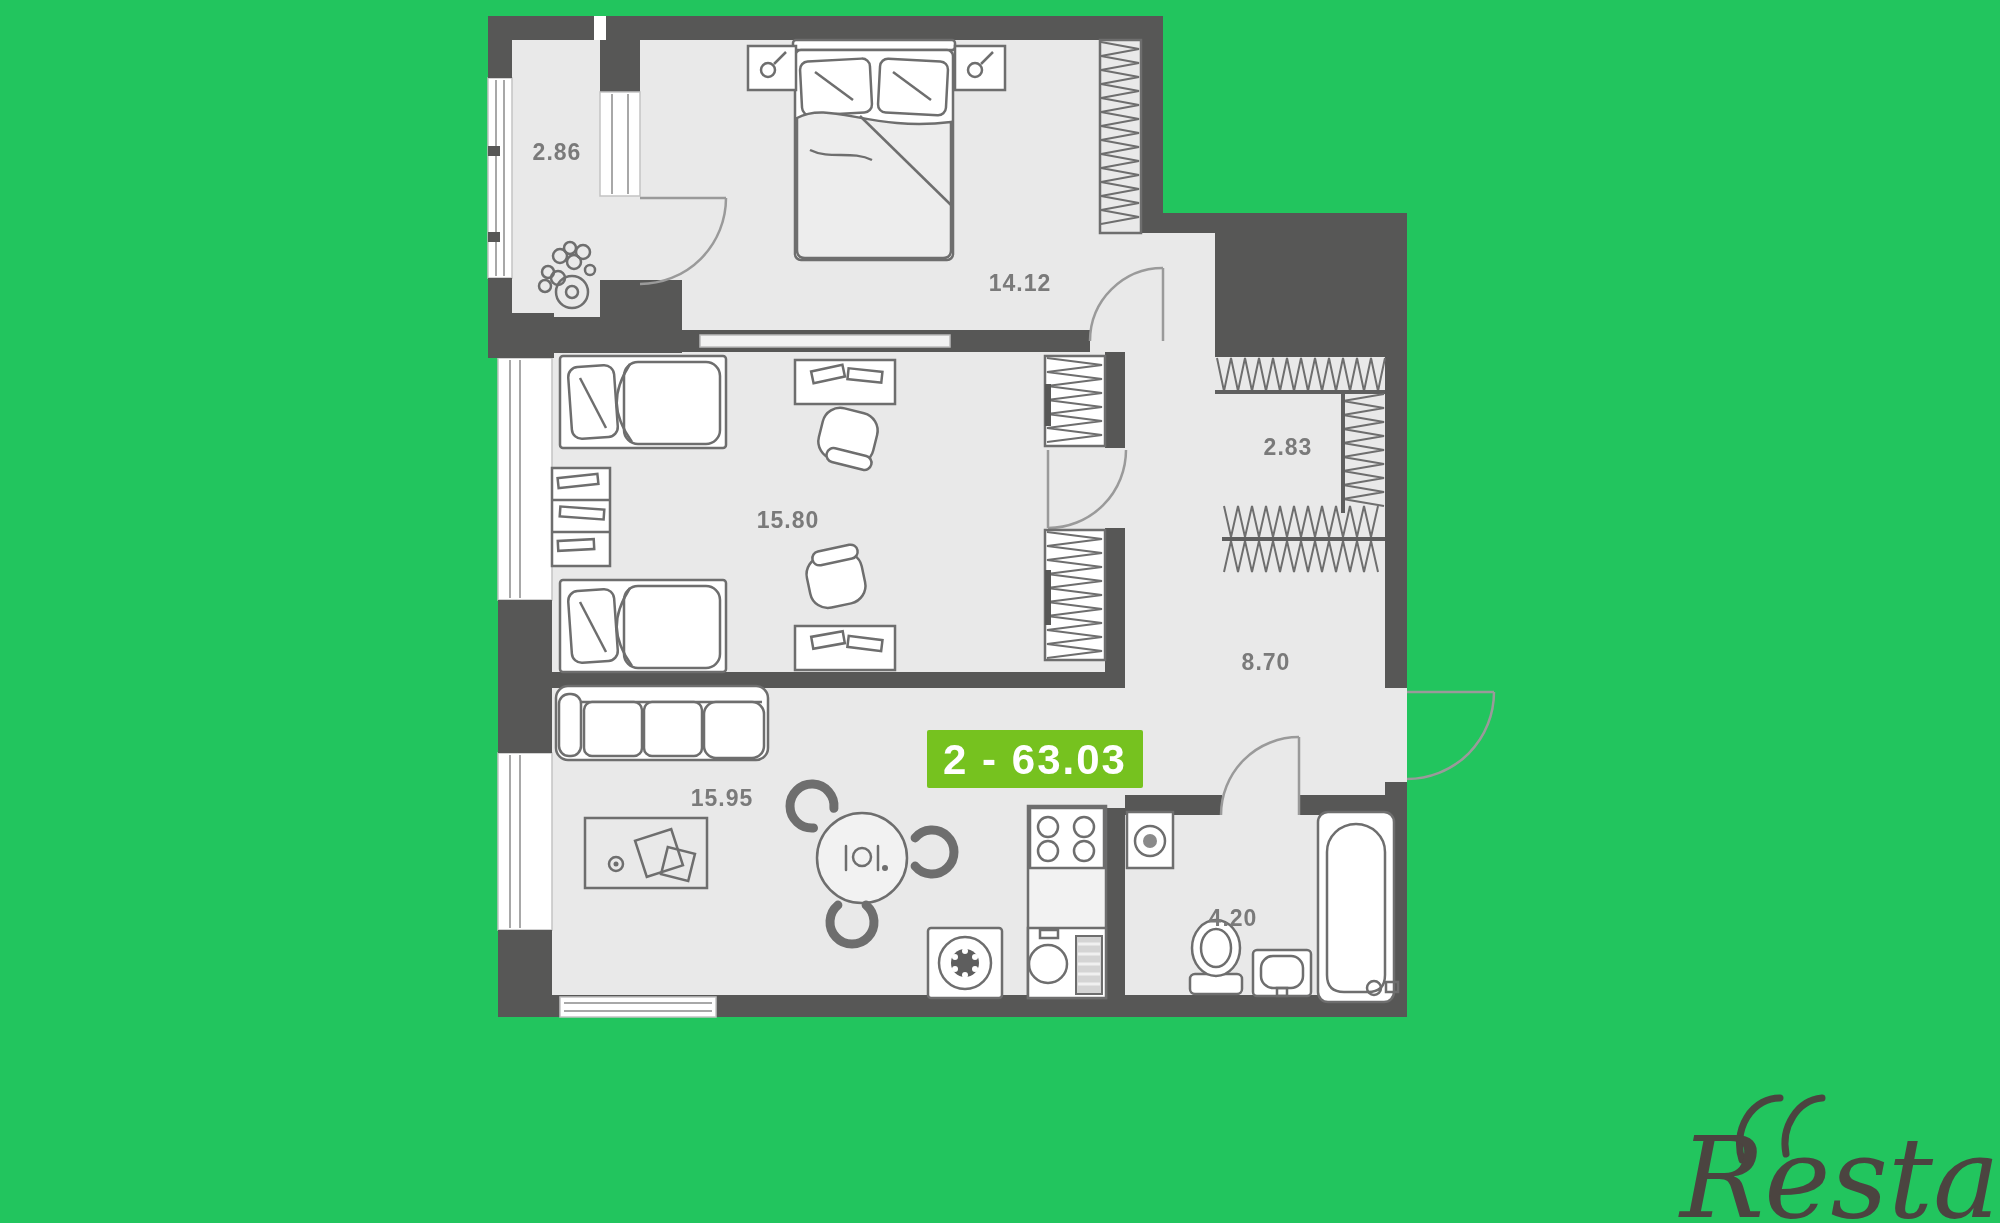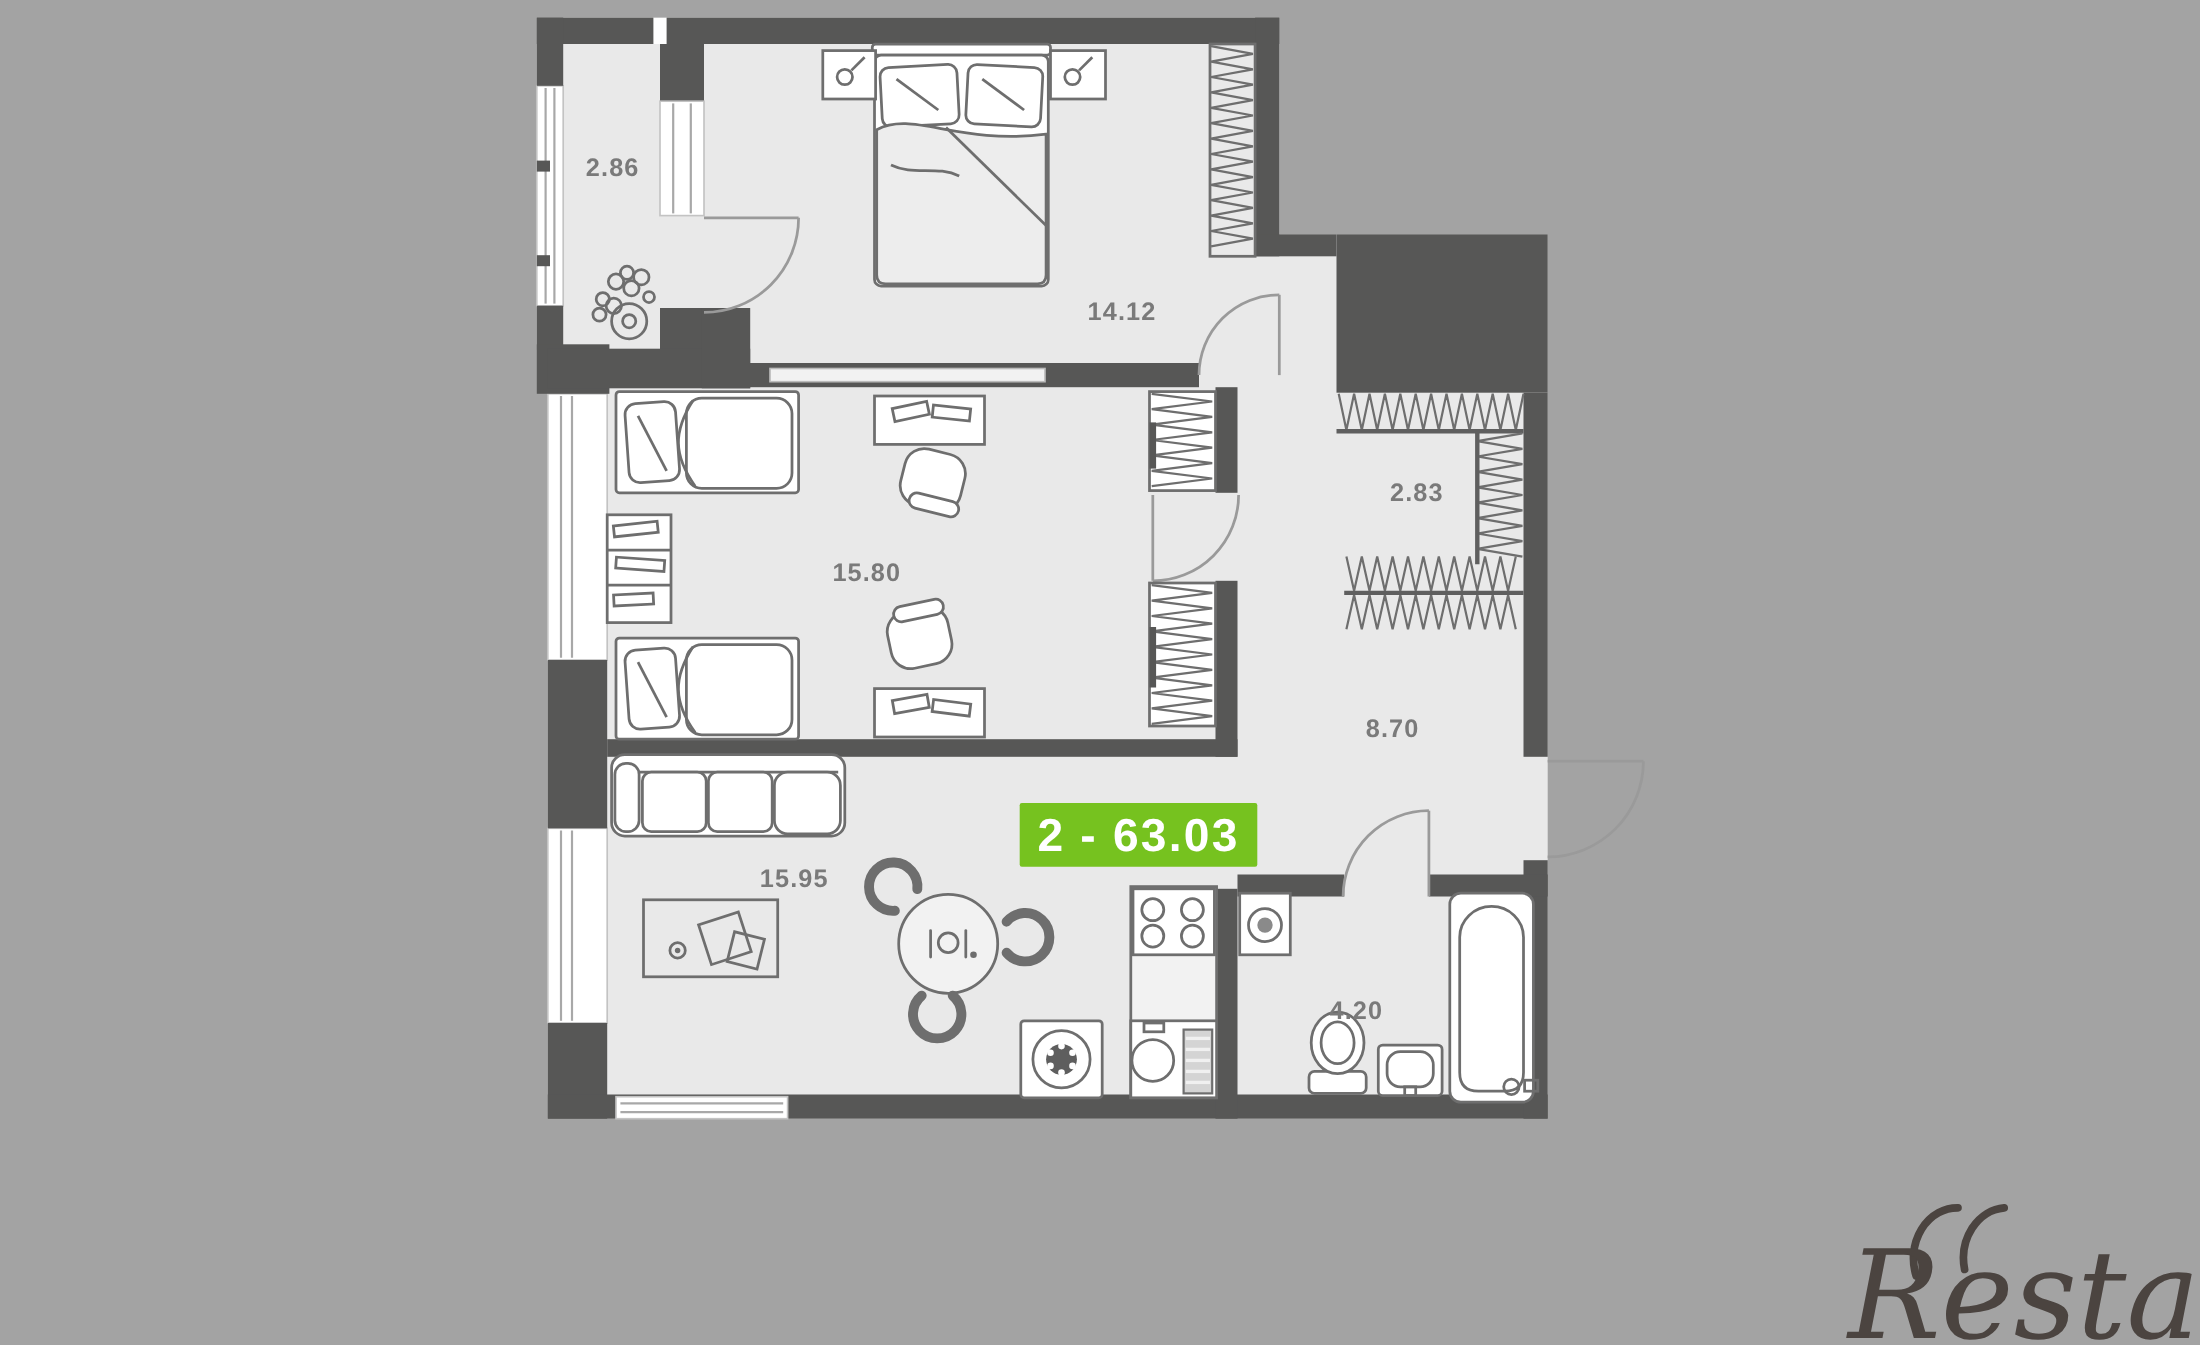--- a/index.html
+++ b/index.html
@@ -1,16 +1,16 @@
 <!DOCTYPE html>
 <html><head>
 <meta charset="utf-8">
 <style>
   html,body{margin:0;padding:0;background:#ffffff;}
-  #screen{position:relative;width:2000px;height:1223px;background:#a3a3a3;overflow:hidden;
+  #screen{position:relative;width:2000px;height:1223px;background:#22c55e;overflow:hidden;
           font-family:"Liberation Sans",sans-serif;}
   svg{position:absolute;left:0;top:0;}
   .wall{fill:#575756;stroke:none;}
   .floor{fill:#e9e9e9;}
   .winN{fill:#ffffff;stroke:#c3c3c3;stroke-width:1.5;}
   .winL{stroke:#a8a8a8;stroke-width:2;fill:none;}
   .furn{stroke:#6e6e6e;stroke-width:2.5;fill:none;}
   .furnF{stroke:#6e6e6e;stroke-width:2.5;fill:#f2f2f2;}
   .furnW{stroke:#6e6e6e;stroke-width:2.5;fill:#ffffff;}
   .zig{stroke:#6e6e6e;stroke-width:2;fill:none;}

